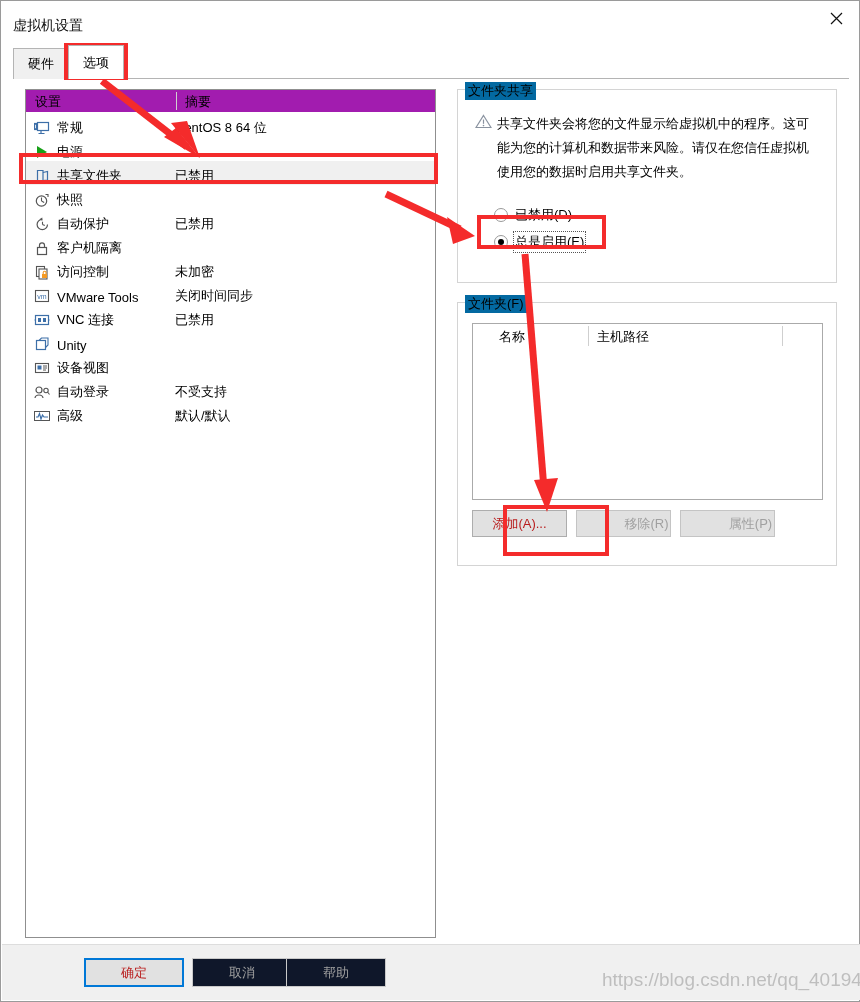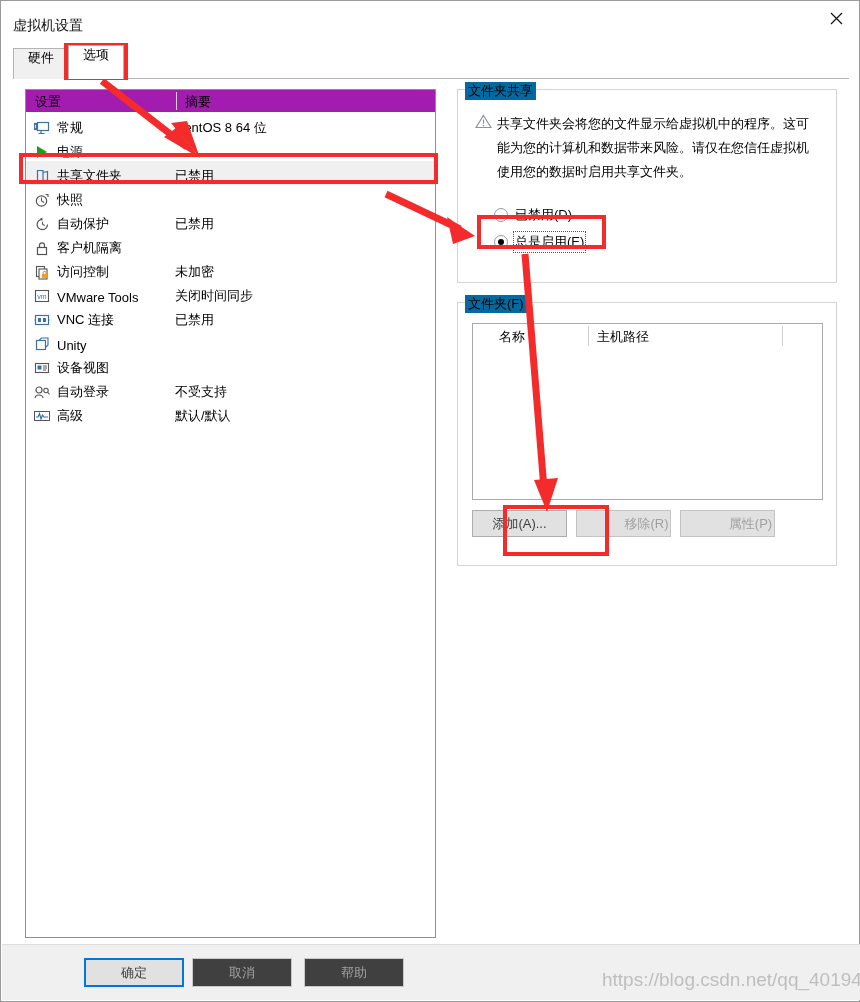--- a/index.html
+++ b/index.html
@@ -45,21 +45,21 @@
     position: absolute; left: 12px; top: 43px;
     width: 836px; height: 36px;
   }
   .tab {
     position: absolute; top: 4px;
     height: 31px;
     box-sizing: border-box;
     background: #f0f0f0;
     border: 1px solid #b4b4b4;
     border-bottom: none;
-    display: flex; justify-content: center;
+    display: flex; align-items: center; justify-content: center;
     font-size: 13px;
     padding: 0 14px;
   }
   .tab.tab-hardware { left: 0; }
   .tab.tab-options {
     left: 55px;
     background: #ffffff;
     top: 1px;
     height: 34px;
     z-index: 3;
@@ -229,50 +229,50 @@
     width: 351px;
     display: flex;
     gap: 9px;
   }
   .btn {
     box-sizing: border-box;
     height: 27px;
     font-size: 13px;
     background: #e1e1e1;
     border: 1px solid #adadad;
-    color: #404040;
+    color: #b91c1c;
     display: flex; align-items: center; justify-content: center;
     font-family: "Liberation Sans", "DejaVu Sans", sans-serif;
   }
   .btn.enabled { background: #e1e1e1; }
   .btn.disabled { color: #a0a0a0; border-color: #c4c4c4; background: #e1e1e1; padding-left: 46px; }
   .folder-buttons .btn { width: 95px; }
 
   
   .footer {
     position: absolute;
     left: 1px; bottom: 1px;
     width: 856px; height: 55px;
     background: #f0f0f0;
     border-top: 1px solid #dddddd;
     padding-left: 35px;
   }
   .footer .btn {
     position: absolute;
     top: 13px;
     width: 100px; height: 29px;
-    background: #404040;
+    background: #0f172a;
   }
   #btn-ok {
     left: 82px;
     border: 2px solid #0078d7;
     background: #e1e1e1;
   }
   #btn-cancel { left: 190px; color: #a0a0a0; border-color: #c9c9c9; }
-  #btn-help   { left: 302px; color: #a0a0a0; border-color: #c9c9c9; }
+  #btn-help   { left: 284px; color: #a0a0a0; border-color: #c9c9c9; }
 
   
   .anno-box {
     position: absolute;
     box-sizing: border-box;
     border: 4px solid #f42b2b;
     pointer-events: none;
   }
   #anno-tab     { left: 63px;  top: 42px;  width: 64px;  height: 37px; }
   #anno-row     { left: 18px;  top: 152px; width: 419px; height: 31px; }

